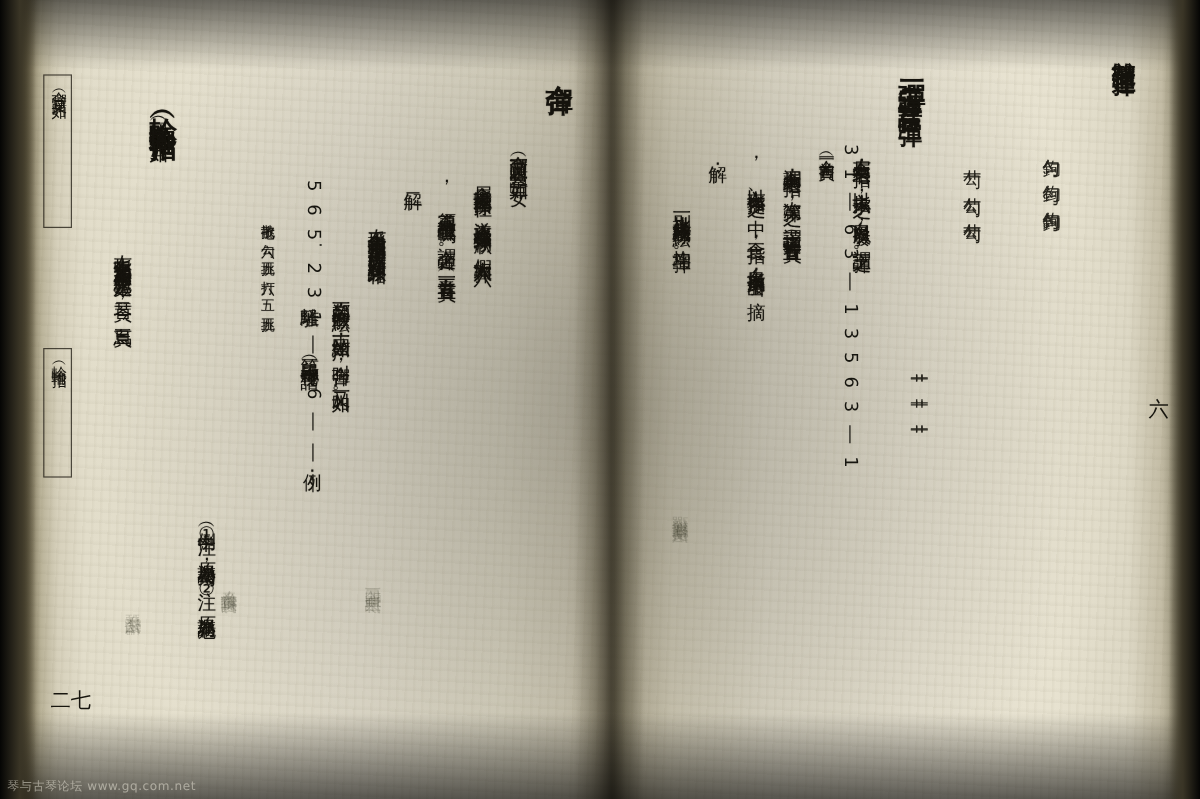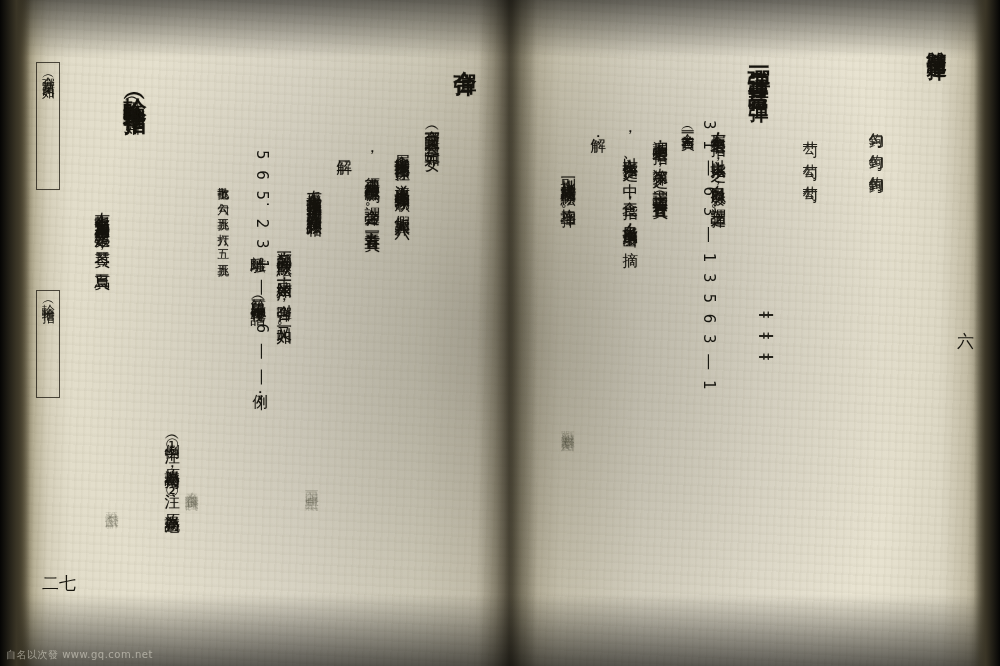--- a/index.html
+++ b/index.html
@@ -221,14 +221,14 @@
 
   <div class="ghost" style="left: 300px; top: 480px; height: 150px;">輪二四五一滾拂三</div>
   <div class="ghost" style="left: 180px; top: 480px; height: 160px;">音之本位撥刺打圓</div>
   <div class="ghost" style="left: 100px; top: 500px; height: 120px;">琴之指法輪</div>
 
   <div class="page-shadow-top"></div>
   <div class="page-shadow-bottom"></div>
   <div class="edge-left"></div>
   <div class="edge-right"></div>
 
-  <div class="watermark">自名以次發  www.gq.com.net</div>
+  <div class="watermark">琴与古琴论坛  www.gq.com.net</div>
 </div>
 
 </body></html>

